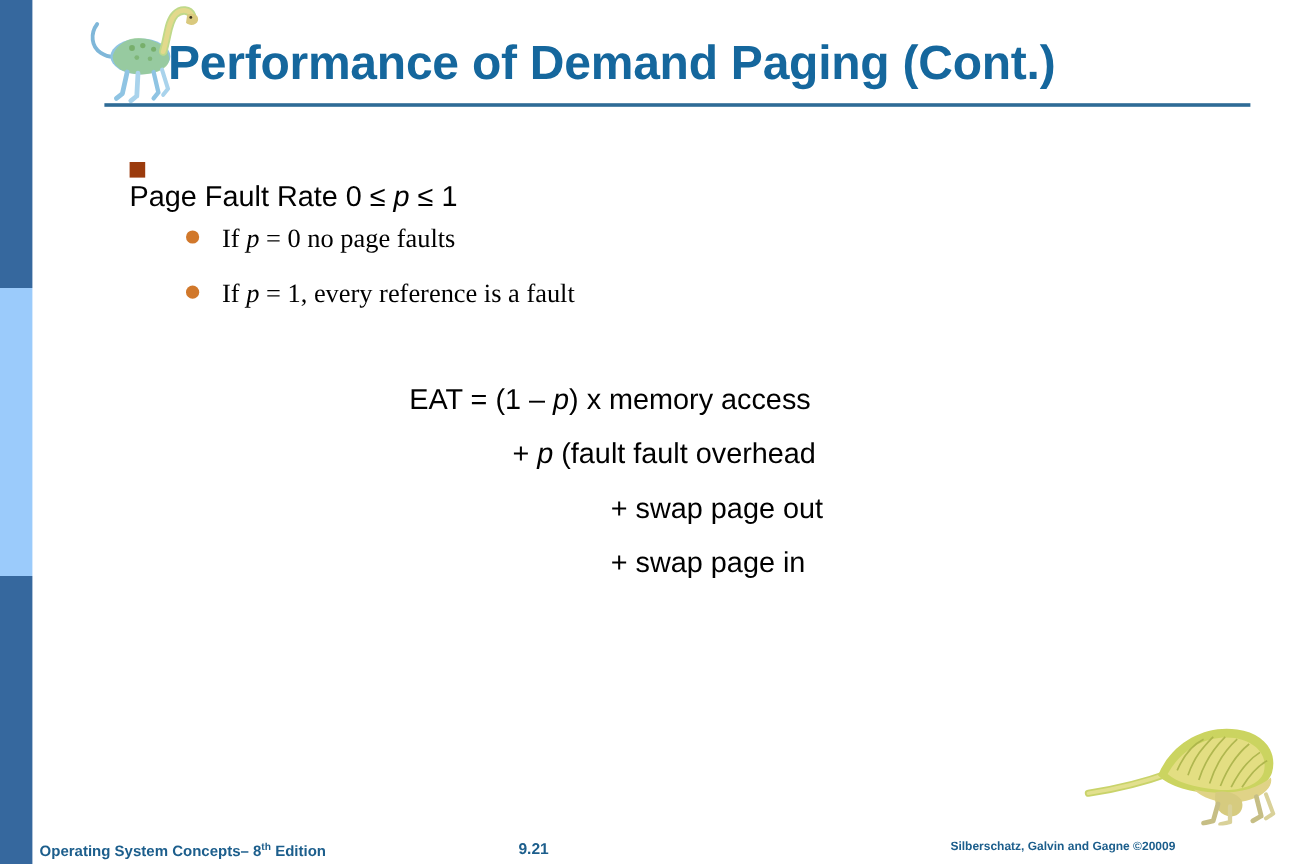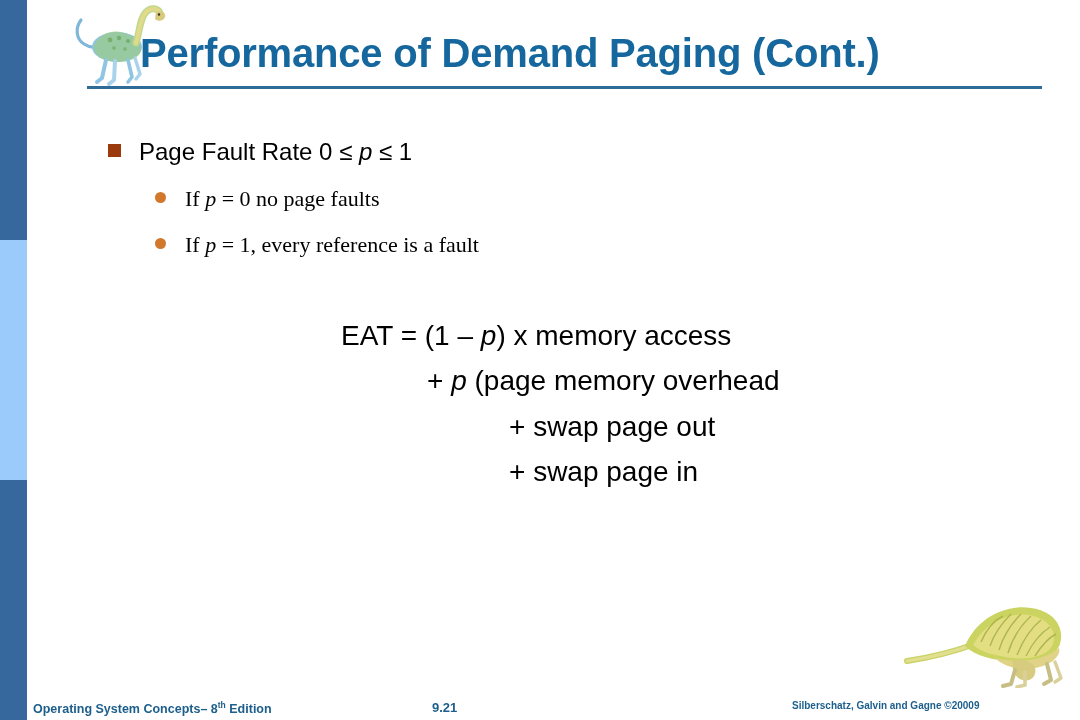--- a/index.html
+++ b/index.html
@@ -67,21 +67,21 @@
   }
 
   .bullet-row {
     position: absolute;
     display: flex;
     align-items: baseline;
     white-space: nowrap;
   }
 
   
-  .lvl1 { left: 108px; font-size: 24px; }
+  .lvl1 { left: 108px; font-size: 24px; flex-direction: column; }
   .lvl1 .marker {
     width: 13px; height: 13px;
     background: #9B3B0D;
     display: inline-block;
     margin-right: 18px;
     position: relative;
     top: -3px;
     flex: 0 0 auto;
   }
 
@@ -93,21 +93,21 @@
     background: #D1782B;
     display: inline-block;
     margin-right: 19px;
     position: relative;
     top: -3px;
     flex: 0 0 auto;
   }
 
   .eat-line {
     position: absolute;
-    font-size: 28px;
+    font-size: 24px;
     white-space: nowrap;
   }
 
   em.var { font-style: italic; }
 
   
   .dino-bottom {
     position: absolute;
     left: 895px;
     top: 598px;
@@ -196,21 +196,21 @@
     <span class="rich"><span>If </span><em class="var">p</em><span> = 0 no page faults</span></span>
   </div>
 
   <div class="bullet-row lvl2" style="top:132px;">
     <span class="marker"></span>
     <span class="rich"><span>If </span><em class="var">p</em><span> = 1, every reference is a fault</span></span>
   </div>
 
 
   <div class="eat-line" style="left:341px; top:220px;"><span>EAT = (1 – </span><em class="var">p</em><span>) x memory access</span></div>
-  <div class="eat-line" style="left:427px; top:265px;"><span>+ </span><em class="var">p</em><span> (page memory overhead</span></div>
+  <div class="eat-line" style="left:427px; top:265px;"><span>+ </span><em class="var">p</em><span> (fault fault overhead</span></div>
   <div class="eat-line" style="left:509px; top:311px;"><span>+ swap page out</span></div>
   <div class="eat-line" style="left:509px; top:356px;text-align:center;"><span>+ swap page in</span></div>
 </div>
 
 <svg class="dino-bottom" viewBox="0 0 178 90">
 
   <path d="M12 63 C32 60 58 54 80 46" fill="none" stroke="#C9D36A" stroke-width="6" stroke-linecap="round"></path>
   <path d="M12 63 C32 60 58 54 80 46" fill="none" stroke="#E2E08E" stroke-width="3" stroke-linecap="round"></path>
 
   <path d="M70 48 C82 20 110 6 136 10 C158 13 170 28 165 46 C160 60 140 66 118 64 C98 62 80 58 70 48 Z" fill="#CBD460"></path>

